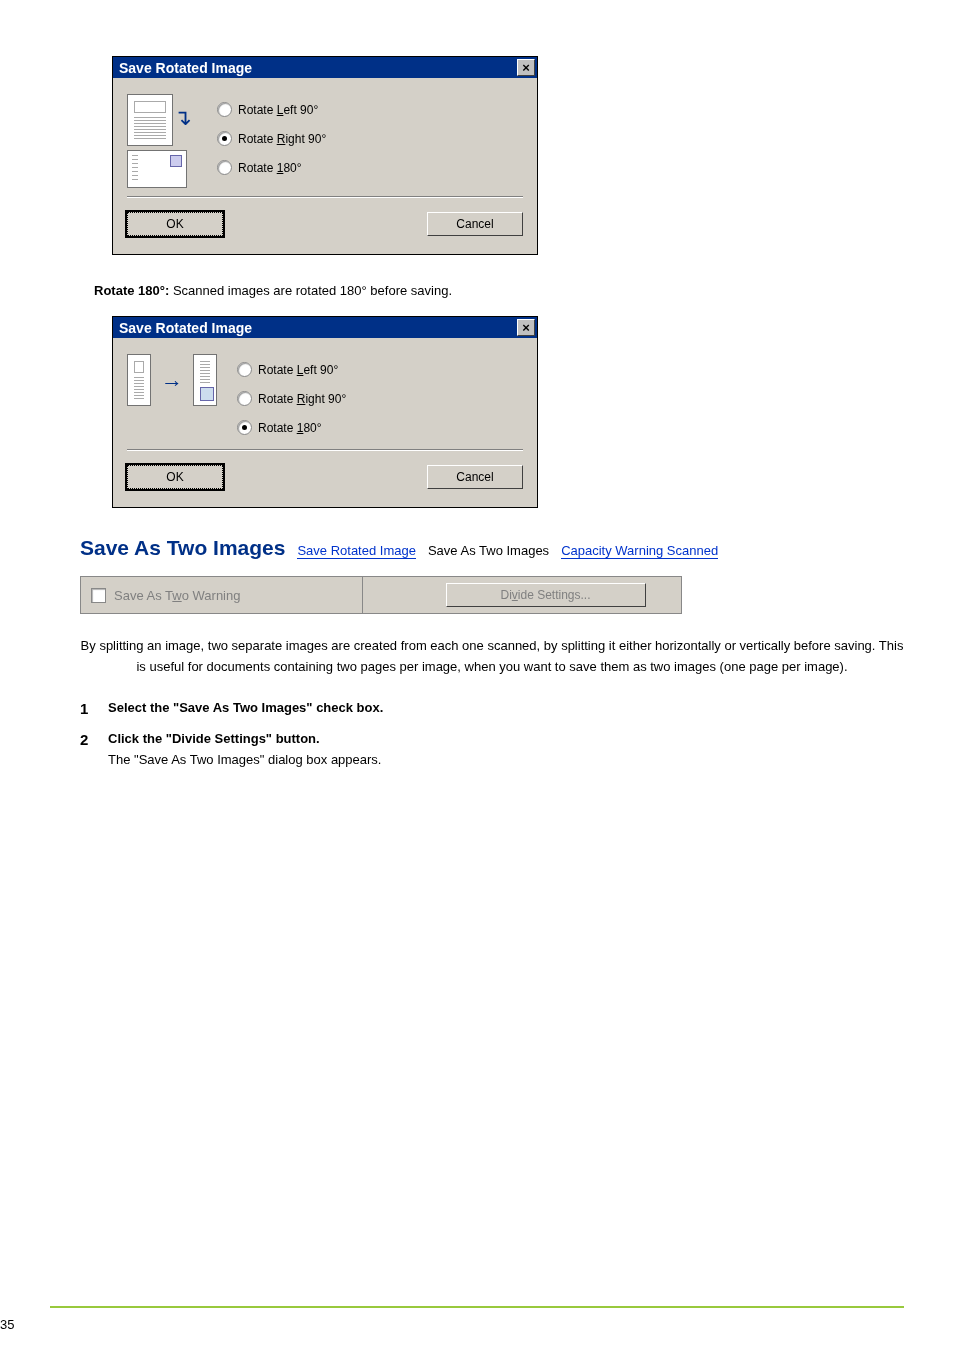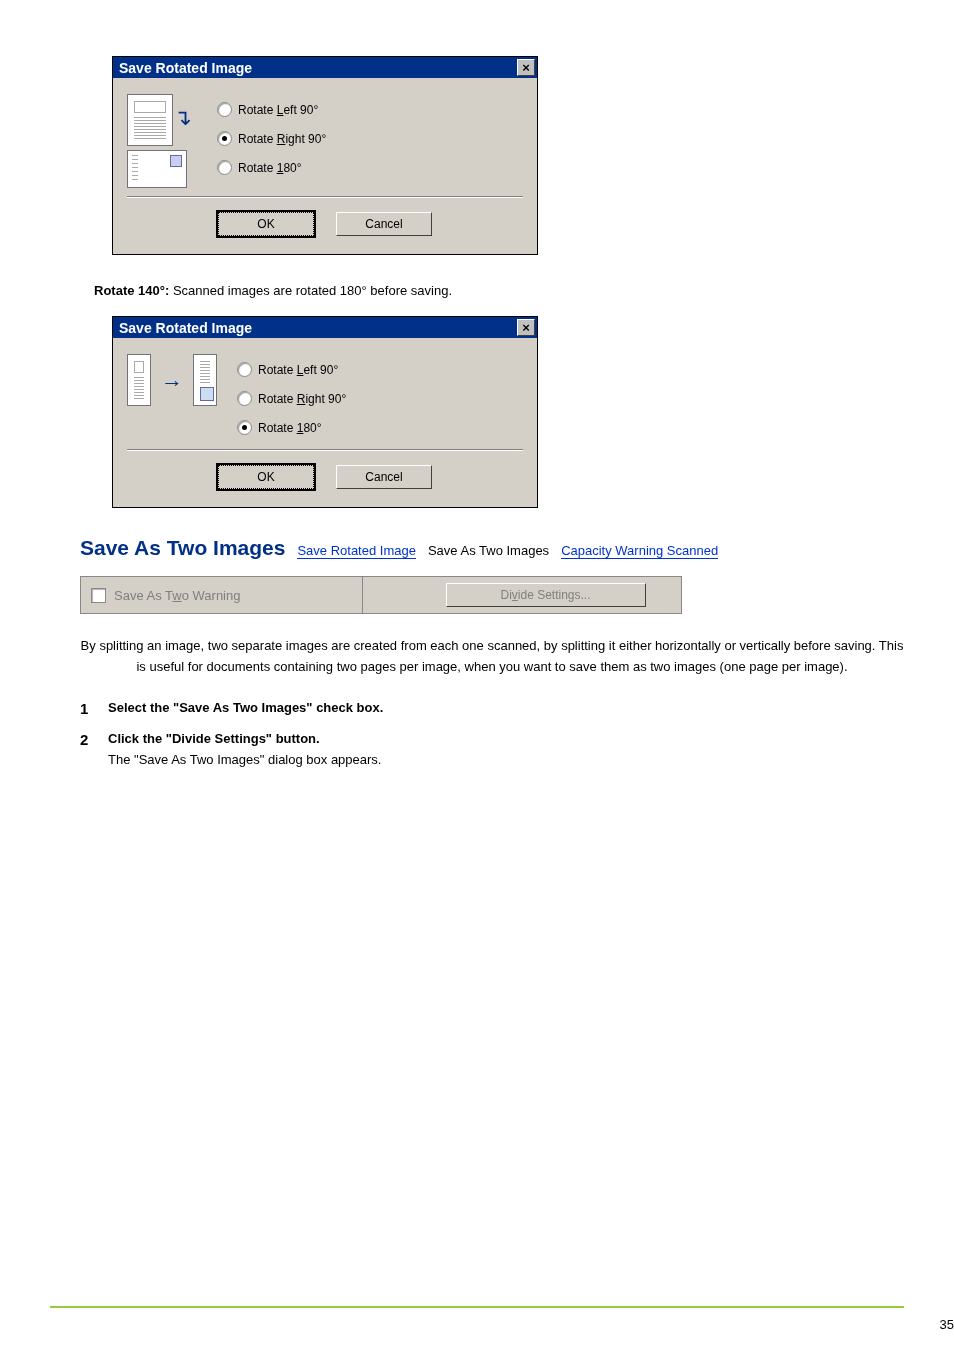--- a/index.html
+++ b/index.html
@@ -66,21 +66,21 @@
   .radio.selected::after {
     content:""; width:5px;height:5px;border-radius:50%;background:#000;
   }
   .underline-letter { text-decoration: underline; }
   .dlg-sep {
     border-top: 1px solid #808080;
     border-bottom: 1px solid #fff;
     margin: 8px 0 14px 0;
   }
   .dlg-buttons {
-    display:flex; justify-content:center; gap:22px; padding: 0 0 2px 0;
+    display:flex; justify-content:space-between; gap:22px; padding: 0 0 2px 0;
   }
   .win-btn {
     width: 96px; height: 24px;
     background:#d4d0c8;
     border: 1px solid #404040;
     border-top-color:#fff; border-left-color:#fff;
     box-sizing:border-box;
     font-size:12px;
     display:flex;align-items:center;justify-content:center;
   }
@@ -175,21 +175,21 @@
   .step-num { font-weight:bold; font-size:15px; width:14px; }
   .step-body { }
   .step-sub { margin-top:6px; font-weight:normal; }
 
   
   .footer-rule {
     position:absolute; left:50px; right:50px; bottom:40px;
     border-top: 2px solid #98c93c;
   }
   .footer-num {
-    position:absolute; left:0; right:0; bottom:16px; text-align:right; font-size:13px;
+    position:absolute; left:0; right:0; bottom:16px; text-align:left; font-size:13px;
   }
 </style>
 </head>
 <body>
 
 <div class="page">
 
 
   <div class="dialog">
     <div class="titlebar">
@@ -223,21 +223,21 @@
       </div>
       <div class="dlg-sep"></div>
       <div class="dlg-buttons">
         <div class="win-btn default">OK</div>
         <div class="win-btn">Cancel</div>
       </div>
     </div>
   </div>
 
   <p class="intro-line">
-    <span class="bold">Rotate 140°:</span><span> Scanned images are rotated 180° before saving.</span>
+    <span class="bold">Rotate 180°:</span><span> Scanned images are rotated 180° before saving.</span>
   </p>
 
   <div class="dialog">
     <div class="titlebar">
       <span>Save Rotated Image</span>
       <span class="close-btn">×</span>
     </div>
     <div class="dlg-body">
       <div class="dlg-row">
         <div class="dlg-icon-cell">

